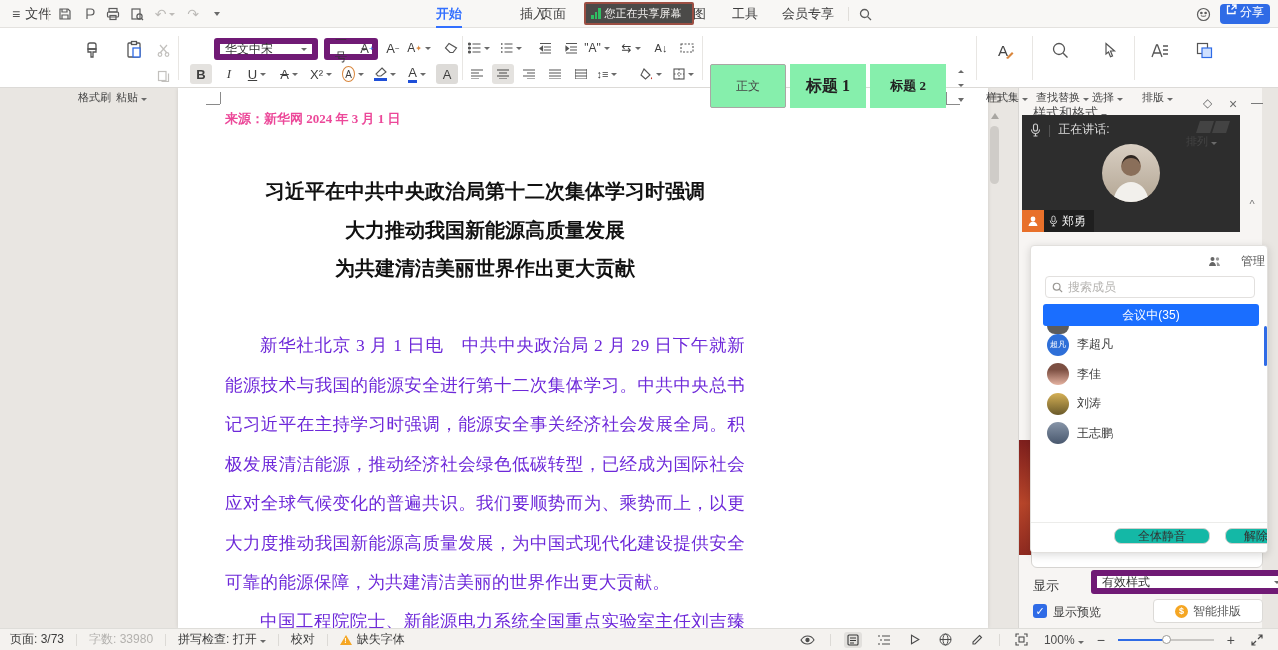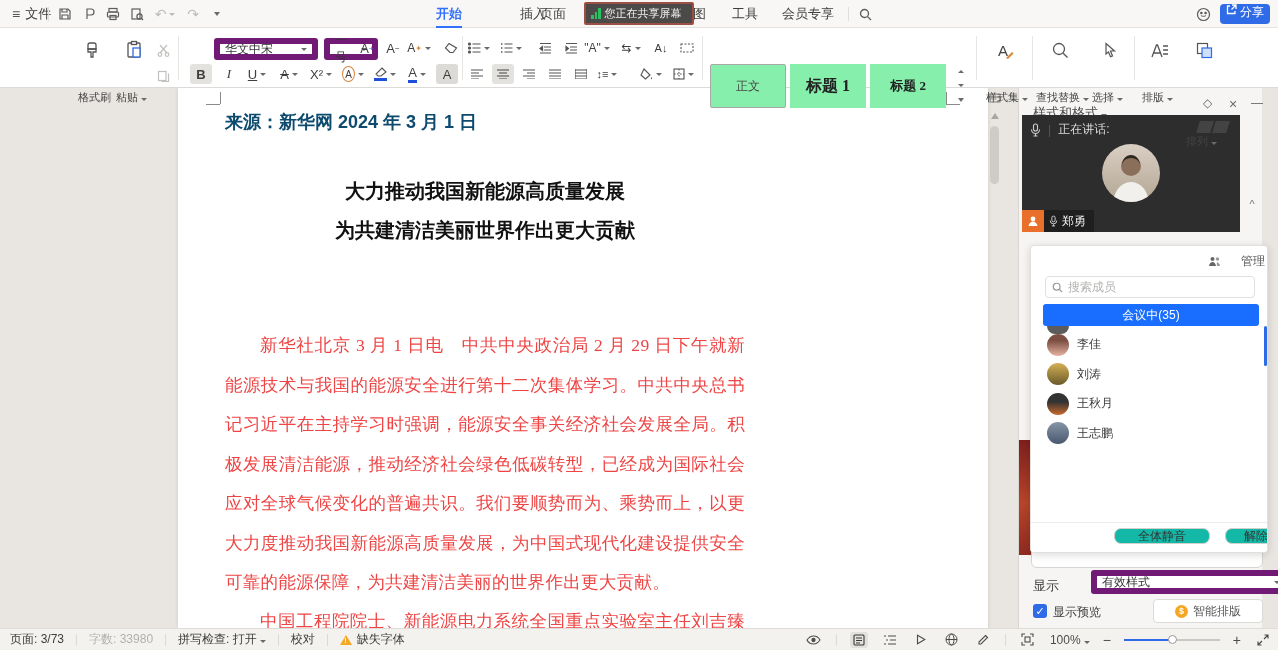--- a/index.html
+++ b/index.html
@@ -54,28 +54,28 @@
   .ringA { border:1.5px solid #d9863c; border-radius:50%; width:16px; height:16px;
     display:flex; align-items:center; justify-content:center; font-size:10px; }
 
   
   #docarea { position:absolute; left:0; top:88px; width:1278px; height:540px;
     background:#e9e6e2; overflow:hidden; }
   #page { position:absolute; left:178px; top:0; width:810px; height:540px; background:#fff;
     box-shadow:0 0 4px rgba(0,0,0,.12); }
   .crop { position:absolute; width:14px; height:14px; }
   .crop i { position:absolute; background:#8a8a8a; }
-  #doc-src { position:absolute; left:47px; top:22px; font-family:Liberation Sans, sans-serif;
-    font-weight:bold; font-size:18px; color:#0c4a6e; }
+  #doc-src { position:absolute; left:47px; top:22px; font-family:Liberation Serif, serif;
+    font-weight:bold; font-size:13px; color:#ec4899; }
   #doc-title { position:absolute; left:47px; top:84px; width:520px; text-align:center;
     font-family:"Liberation Serif","DejaVu Serif",serif; font-weight:bold; font-size:20px;
     line-height:38.5px; color:#111; }
   .doc-p { position:absolute; left:47px; width:520px;
     font-family:"Liberation Serif","DejaVu Serif",serif; font-size:17.5px; line-height:39.5px;
-    color:#ef4444; text-align:justify; text-indent:2em; letter-spacing:.3px; }
+    color:#6d28d9; text-align:justify; text-indent:2em; letter-spacing:.3px; }
   #doc-scroll { position:absolute; left:988px; top:0; width:14px; height:540px; }
   #doc-thumb { position:absolute; left:2px; top:38px; width:9px; height:58px;
     background:#cfccc8; border-radius:5px; }
 
   
   #styles-panel { position:absolute; left:1018px; top:88px; width:244px; height:540px;
     background:#f7f5f3; border-left:1px solid #d8d6d3; z-index:10; }
   #sp-header { position:absolute; left:14px; top:16px; font-size:13px; color:#4a4a4a; }
   .sp-ico { position:absolute; top:8px; color:#6a6a6a; font-size:12px; }
   #red-sliver { position:absolute; left:0; top:352px; width:12px; height:115px;
@@ -150,21 +150,21 @@
     align-items:center; justify-content:center; }
   #p-scrollhint { position:absolute; right:0; top:80px; width:3px; height:40px;
     background:#2f6be6; border-radius:2px; }
 
   
   #statusbar { position:absolute; left:0; top:628px; width:1278px; height:22px;
     background:#f4f2ef; border-top:1px solid #deddd9; z-index:50; display:flex;
     align-items:center; font-size:12px; color:#3d3d3d; }
   #sb-left { display:flex; align-items:center; gap:12px; padding-left:10px; }
   #sb-right { margin-left:auto; display:flex; align-items:center; gap:13px;
-    padding-right:6px; color:#4c4c4c; }
+    padding-right:12px; color:#4c4c4c; }
   .sb-sep { width:1px; height:12px; background:#dcdad6; }
   .dim { color:#b3b1ae; }
   .warn-tri { width:0; height:0; border-left:6px solid transparent;
     border-right:6px solid transparent; border-bottom:10px solid #f5a623; position:relative; }
   .warn-tri b { position:absolute; left:-1.5px; top:2px; color:#fff; font-size:7px; }
   .sb-ico { width:18px; height:16px; display:flex; align-items:center; justify-content:center;
     border-radius:3px; }
   .sb-ico.on { background:#e2e0dd; }
   #zoom-slider { position:relative; width:96px; height:2px; background:#c9c7c4; }
   #zoom-slider .fill { position:absolute; left:0; top:0; height:2px; width:48px; background:#2f6be6; }
@@ -504,20 +504,21 @@
       <div class="crop" style="left:28px;top:4px;">
           <i style="left:0;top:12px;width:14px;height:1px;"></i>
           <i style="left:14px;top:0;width:1px;height:12px;"></i>
         </div>
       <div class="crop" style="left:768px;top:4px;">
           <i style="left:0;top:12px;width:14px;height:1px;"></i>
           <i style="left:0;top:0;width:1px;height:12px;"></i>
         </div>
       <div id="doc-src">来源：新华网  2024 年 3 月 1 日</div>
       <div id="doc-title">
+        <div>习近平在中共中央政治局第十二次集体学习时强调</div>
         <div>大力推动我国新能源高质量发展</div>
         <div>为共建清洁美丽世界作出更大贡献</div>
       </div>
       <p class="doc-p" style="top:238px;">新华社北京 3 月 1 日电　中共中央政治局 2 月 29 日下午就新能源技术与我国的能源安全进行第十二次集体学习。中共中央总书记习近平在主持学习时强调，能源安全事关经济社会发展全局。积极发展清洁能源，推动经济社会绿色低碳转型，已经成为国际社会应对全球气候变化的普遍共识。我们要顺势而为、乘势而上，以更大力度推动我国新能源高质量发展，为中国式现代化建设提供安全可靠的能源保障，为共建清洁美丽的世界作出更大贡献。</p>
       <p class="doc-p" style="top:514px;">中国工程院院士、新能源电力系统全国重点实验室主任刘吉臻教授就这个问题进行讲解，提出工作建议。中央政治局的同志认真听取</p>
     </div>
     <div id="doc-scroll">
       <svg width="12" height="12" viewBox="0 0 12 12" style="margin:4px 0 0 1px;" fill="none" stroke="#8a8884" stroke-width="1.1">
           <rect x="1" y="2" width="10" height="8"></rect>
           <path d="M1 5h10"></path>
@@ -609,30 +610,30 @@
       <svg width="11" height="11" viewBox="0 0 13 13" fill="none" stroke="#9a9894" stroke-width="1.4">
           <circle cx="5.5" cy="5.5" r="4"></circle>
           <path d="M8.6 8.6 12 12"></path>
         </svg>
       <input placeholder="搜索成员" style="">
     </div>
     <div id="p-group">会议中(35)</div>
     <div id="p-list">
       <div id="p-sliver"></div>
       <div class="p-row">
+        <span class="p-av av-t">超凡</span>
+        <span class="p-name">李超凡</span>
+      </div>
+      <div class="p-row">
         <span class="p-av ph1"></span>
         <span class="p-name">李佳</span>
       </div>
       <div class="p-row">
         <span class="p-av ph2"></span>
         <span class="p-name">刘涛</span>
-      </div>
-      <div class="p-row">
-        <span class="p-av ph3"></span>
-        <span class="p-name">王秋月</span>
       </div>
       <div class="p-row">
         <span class="p-av ph4"></span>
         <span class="p-name">王志鹏</span>
       </div>
     </div>
     <div id="p-scrollhint"></div>
     <div id="p-footer">
       <div class="p-btn" style="left:83px;width:96px;">全体静音</div>
       <div class="p-btn" style="left:194px;width:110px;">解除全体静音</div>

